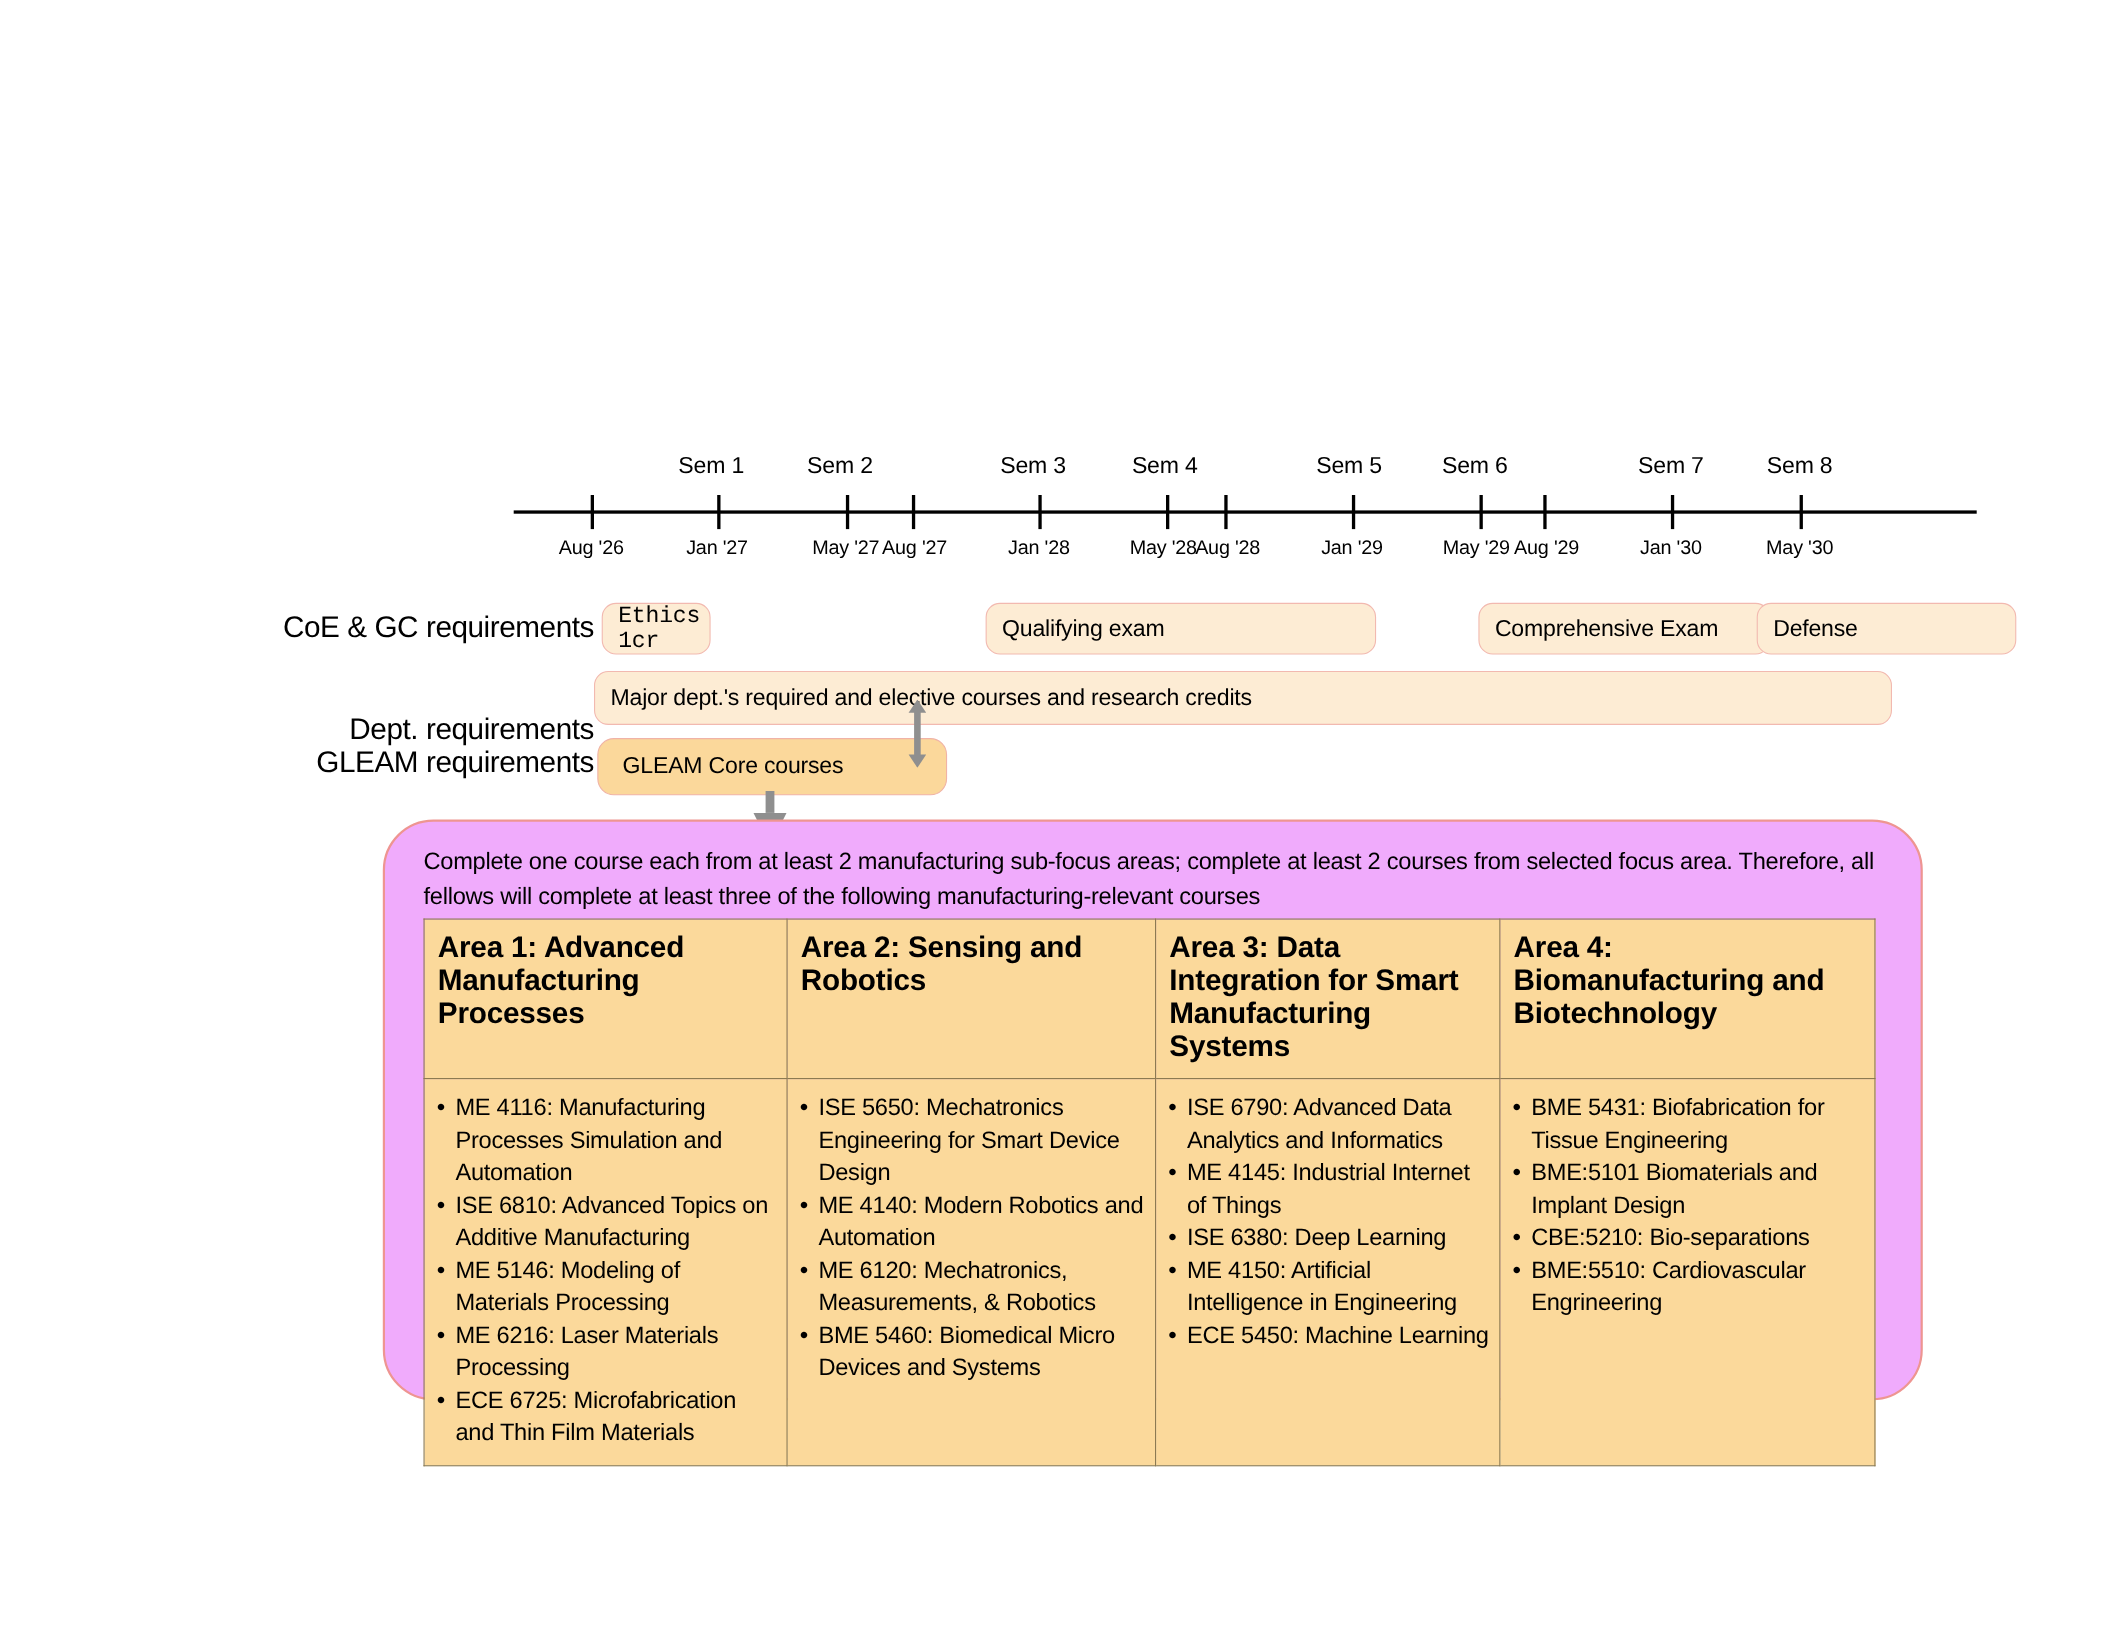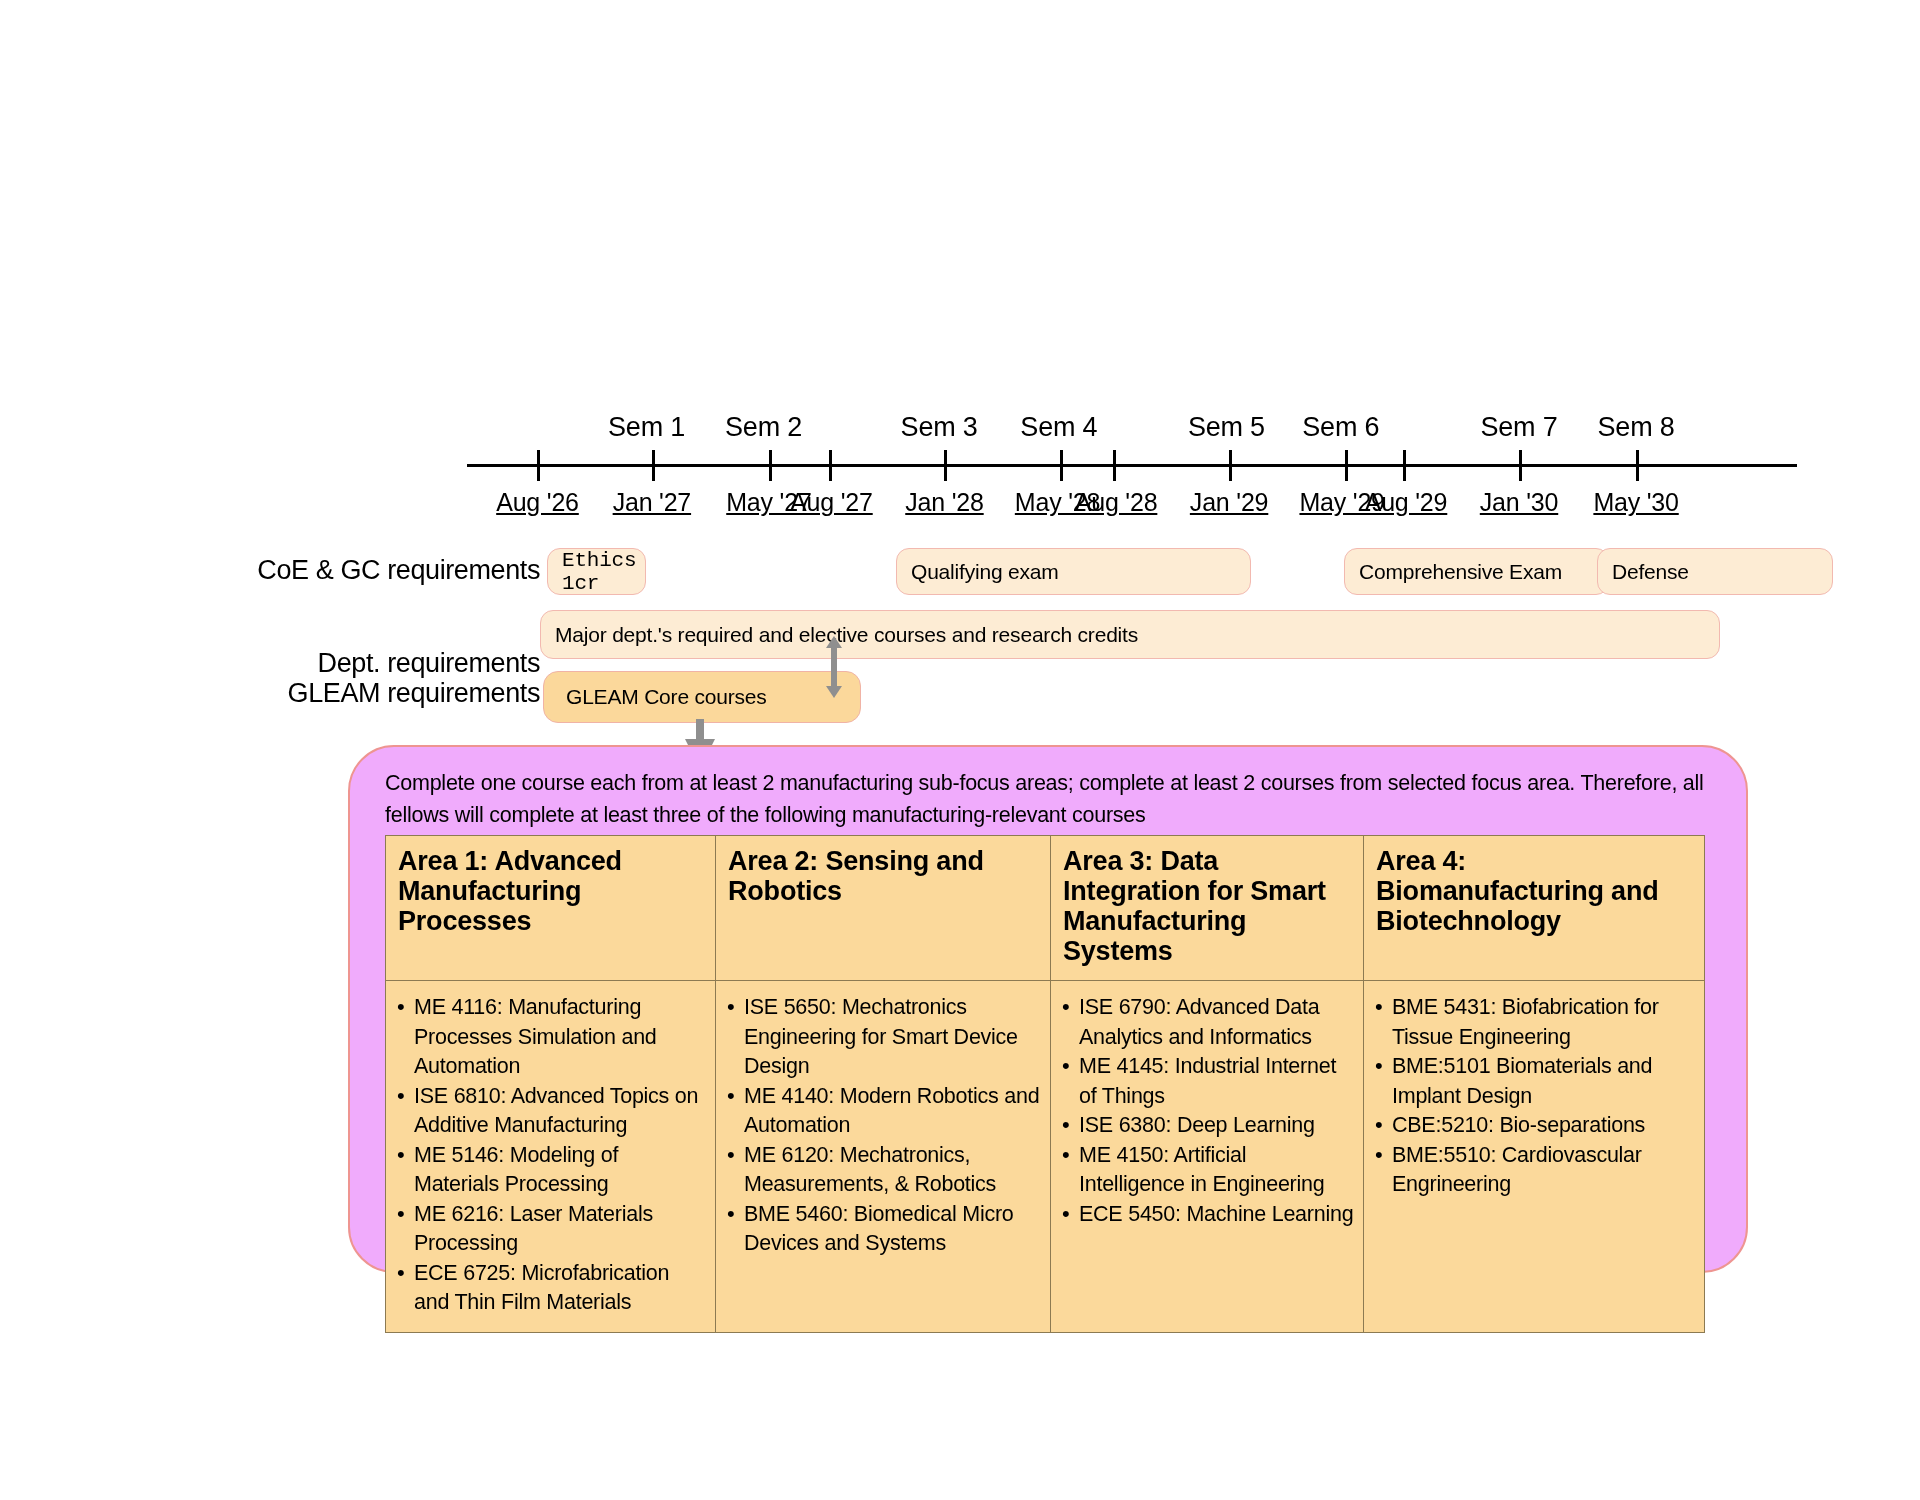--- a/index.html
+++ b/index.html
@@ -42,31 +42,30 @@
   .tick {
     position: absolute;
     top: 50px;
     width: 3px;
     height: 31px;
     background: #000;
   }
   .tick-label {
     position: absolute;
     top: 88px;
-    font-size: 25px;
+    font-size: 18px;
     color: #000;
     white-space: nowrap;
     transform: translateX(-50%);
     letter-spacing: -0.2px;
-    text-decoration: underline;
   }
   .sem-label {
     position: absolute;
     top: 12px;
-    font-size: 27px;
+    font-size: 21px;
     color: #000;
     white-space: nowrap;
     transform: translateX(-50%);
     letter-spacing: -0.2px;
   }
 
   
   .row-label {
     position: absolute;
     right: 1380px;

